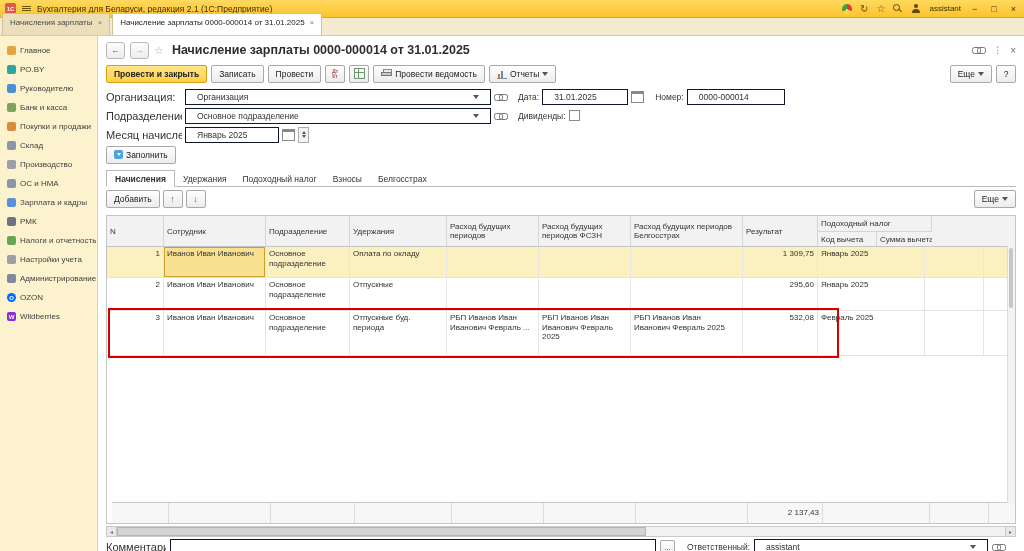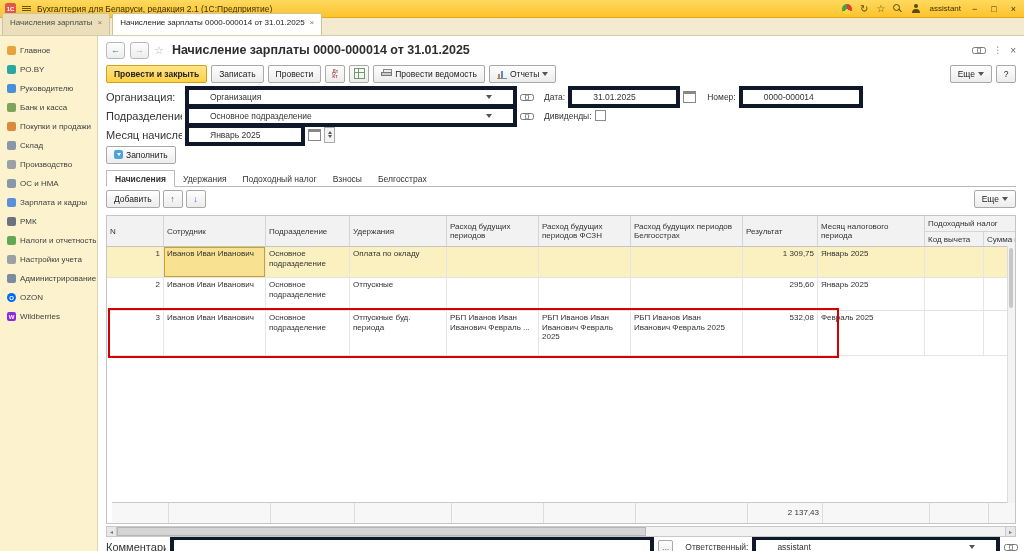--- a/index.html
+++ b/index.html
@@ -69,21 +69,21 @@
   .chart-ico::before{content:"";position:absolute;bottom:0;left:1px;width:2px;height:4px;background:#d9763d}
   .chart-ico::after{content:"";position:absolute;bottom:0;left:4px;width:2px;height:7px;background:#4a90d9;box-shadow:3px 2px 0 -1px #6aa84f}
   .spacer{flex:1}
   .arrow-blue{color:#2f6fb3;font-weight:700;font-size:9px}
 
   
   .fields{padding:3px 8px 1px 8px}
   .frow{display:flex;align-items:center;height:17px;margin-bottom:2px;gap:3px}
   .flabel{width:76px;flex:none;font-size:11px;color:#333;white-space:nowrap;overflow:hidden}
   .inlabel{font-size:8.5px;color:#333;margin-left:8px;white-space:nowrap}
-  .input{height:14px;border:4px solid #0f172a;background:#fff;display:flex;align-items:center;padding:0 21px;font-size:8.5px;gap:2px;overflow:hidden}
+  .input{height:14px;border:1px solid #0f172a;background:#fff;display:flex;align-items:center;padding:0 11px;font-size:8.5px;gap:2px;overflow:hidden}
   .input .val{white-space:nowrap;overflow:hidden;flex:1}
   .cal-ico{width:11px;height:10px;border:1px solid #888;position:relative;background:#fff;flex:none}
   .cal-ico::before{content:"";position:absolute;top:0;left:0;right:0;height:2.5px;background:#888}
   .spin{display:flex;flex-direction:column;justify-content:center;align-items:center;gap:1px;width:9px;height:14px;border:1px solid #aaa;background:#f3f3f3}
   .checkbox{width:9px;height:9px;border:1px solid #8a8a8a;background:#fff;flex:none}
   .fill-ico{width:9px;height:9px;background:#4ea3d8;border-radius:2px;position:relative}
   .fill-ico::after{content:"";position:absolute;left:2.5px;top:3px;width:0;height:0;border-left:2px solid transparent;border-right:2px solid transparent;border-top:3px solid #fff}
 
   
   .sheettabs{display:flex;align-items:flex-end;padding:0 8px;height:17px;border-bottom:1px solid #b9b9b9;margin:2px 8px 0 8px;padding:0}
@@ -360,23 +360,20 @@
             </div>
           <div class="hc c5">
               <span>Расход будущих периодов ФСЗН</span>
             </div>
           <div class="hc c6">
               <span>Расход будущих периодов Белгосстрах</span>
             </div>
           <div class="hc c7">
               <span>Результат</span>
             </div>
-          <div class="hc c8">
-              <span>Месяц налогового периода</span>
-            </div>
           <div class="hgroup" style="width:114px">
             <div class="hgroup-title">Подоходный налог</div>
             <div class="hgroup-cells">
               <div class="hc c9">
                   <span>Код вычета</span>
                 </div>
               <div class="hc c10">
                   <span>Сумма вычета</span>
                 </div>
             </div>

